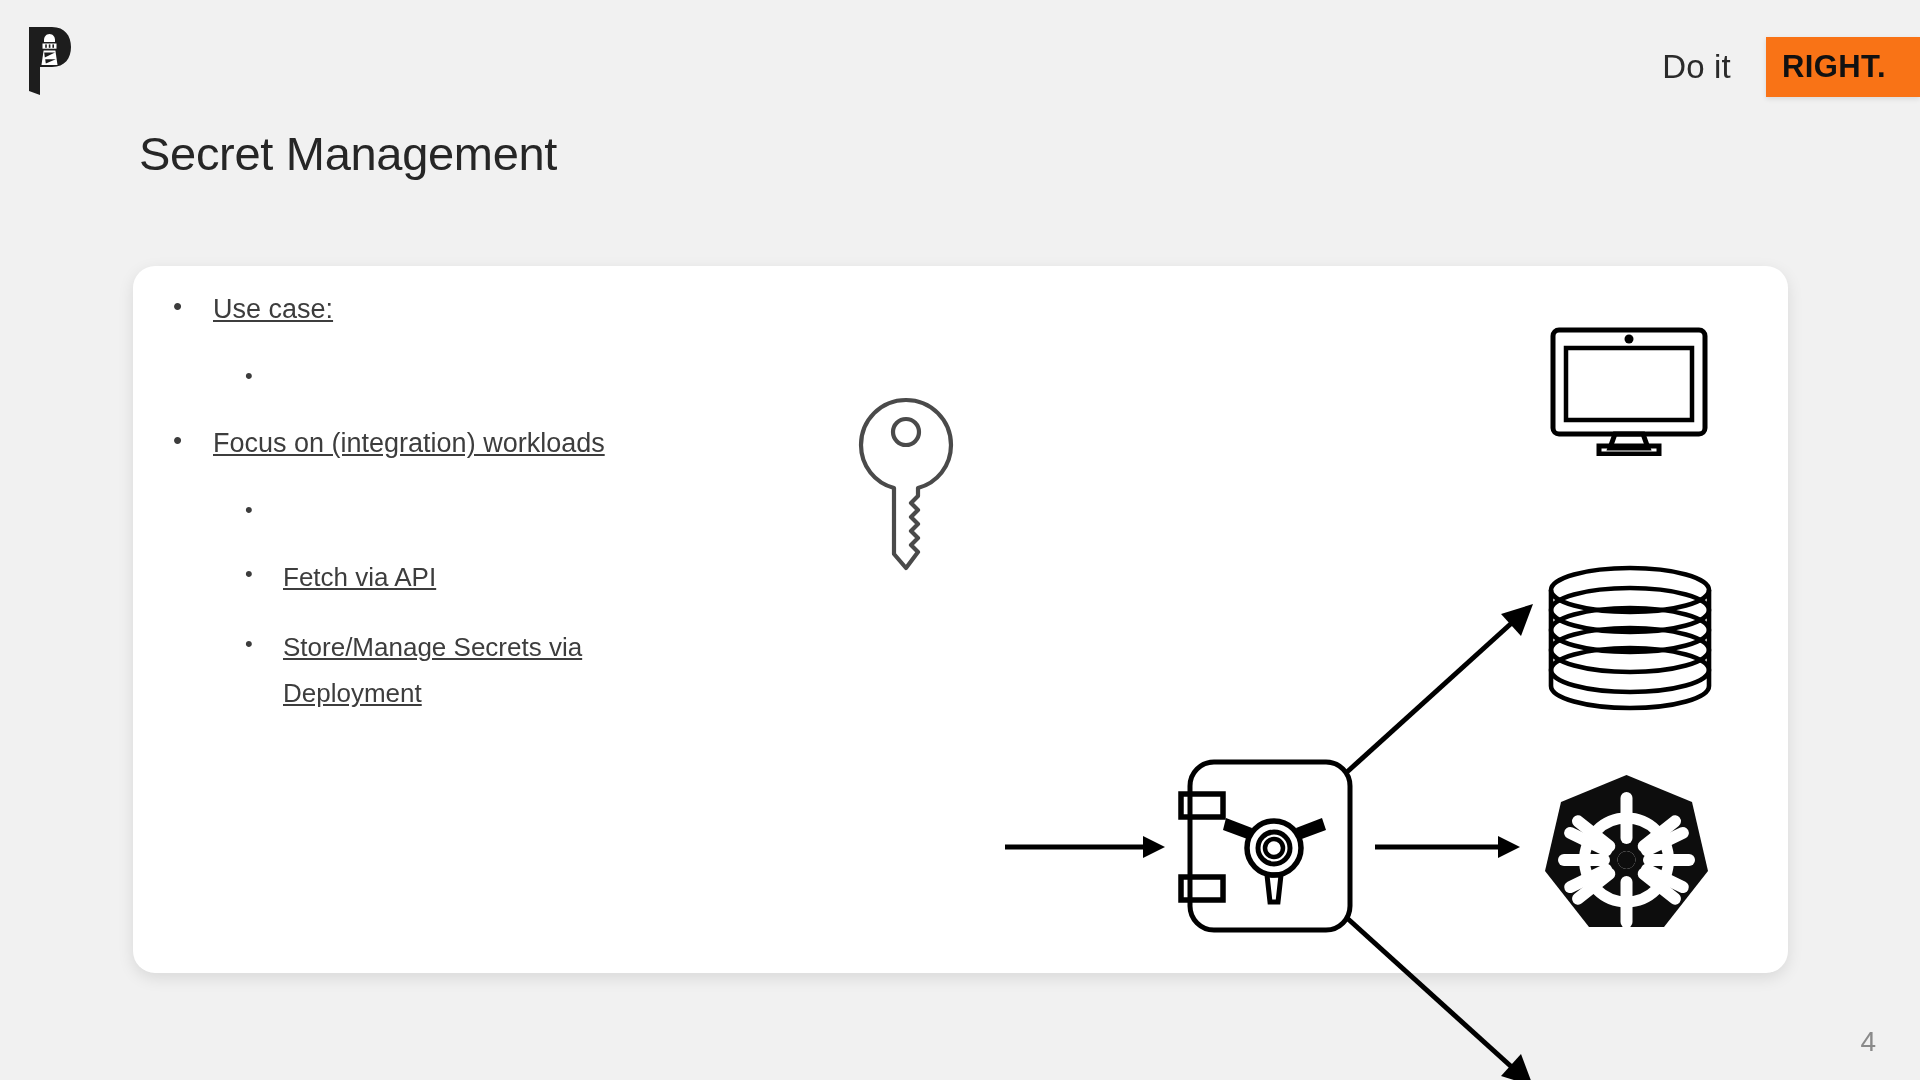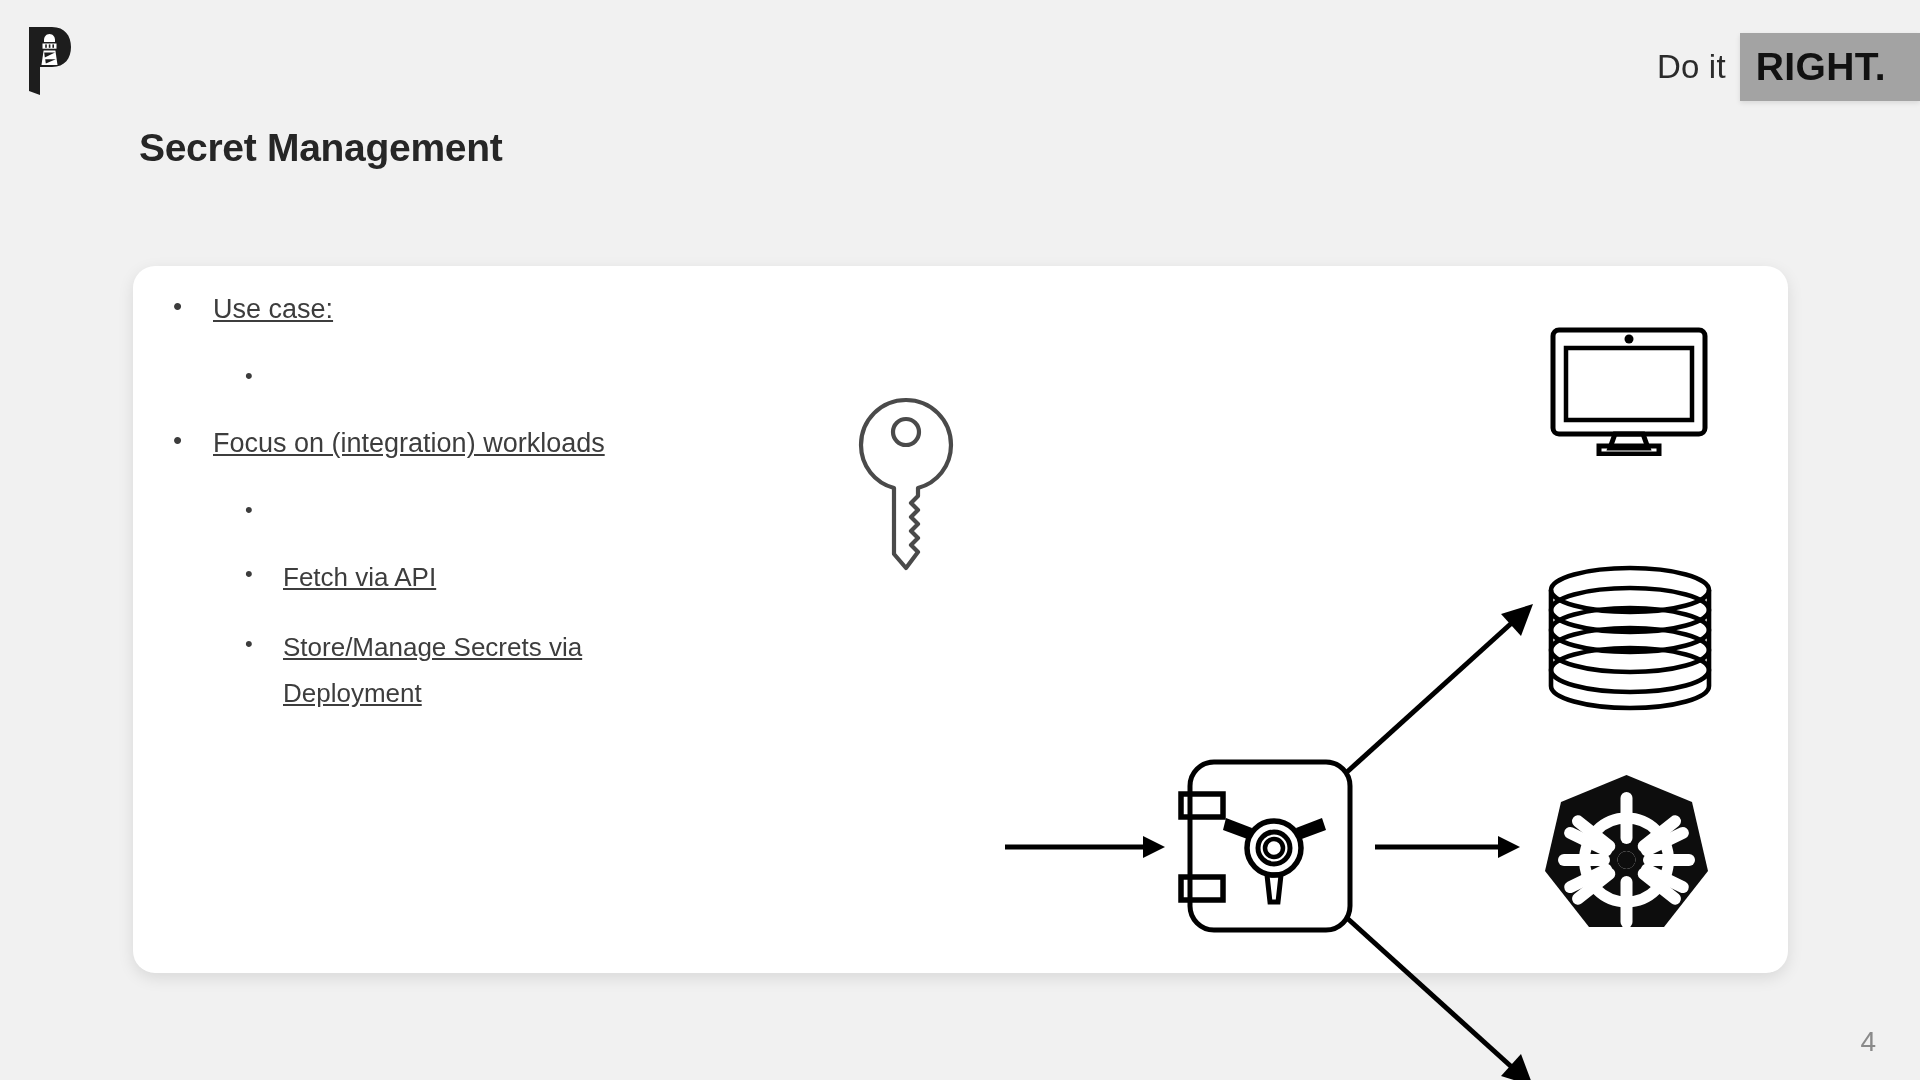--- a/index.html
+++ b/index.html
@@ -23,45 +23,46 @@
     width: 46px;
     height: 72px;
   }
   #tagline {
     position: absolute;
     right: 0px;
     top: 42px;
     display: flex;
     align-items: center;
     height: 50px;
+    gap: 21px;
   }
   #tagline-plain {
     font-size: 33px;
     color: #2b2b2b;
     font-weight: 400;
     letter-spacing: 0.2px;
     padding-right: 14px;
   }
   #tagline-highlight {
-    font-size: 39px;
+    font-size: 31px;
     font-weight: 800;
     color: #111111;
-    background: #a3a3a3;
+    background: #f97316;
     padding: 12px 34px 12px 16px;
     letter-spacing: 0.4px;
     box-shadow: 0 2px 5px rgba(0,0,0,0.10);
   }
 
   
   #slide-title {
     position: absolute;
     left: 139px;
     top: 126px;
-    font-size: 39px;
-    font-weight: 700;
+    font-size: 47px;
+    font-weight: 400;
     color: #262626;
     letter-spacing: -0.3px;
   }
 
   
   #content-card {
     position: absolute;
     left: 133px;
     top: 266px;
     width: 1655px;

